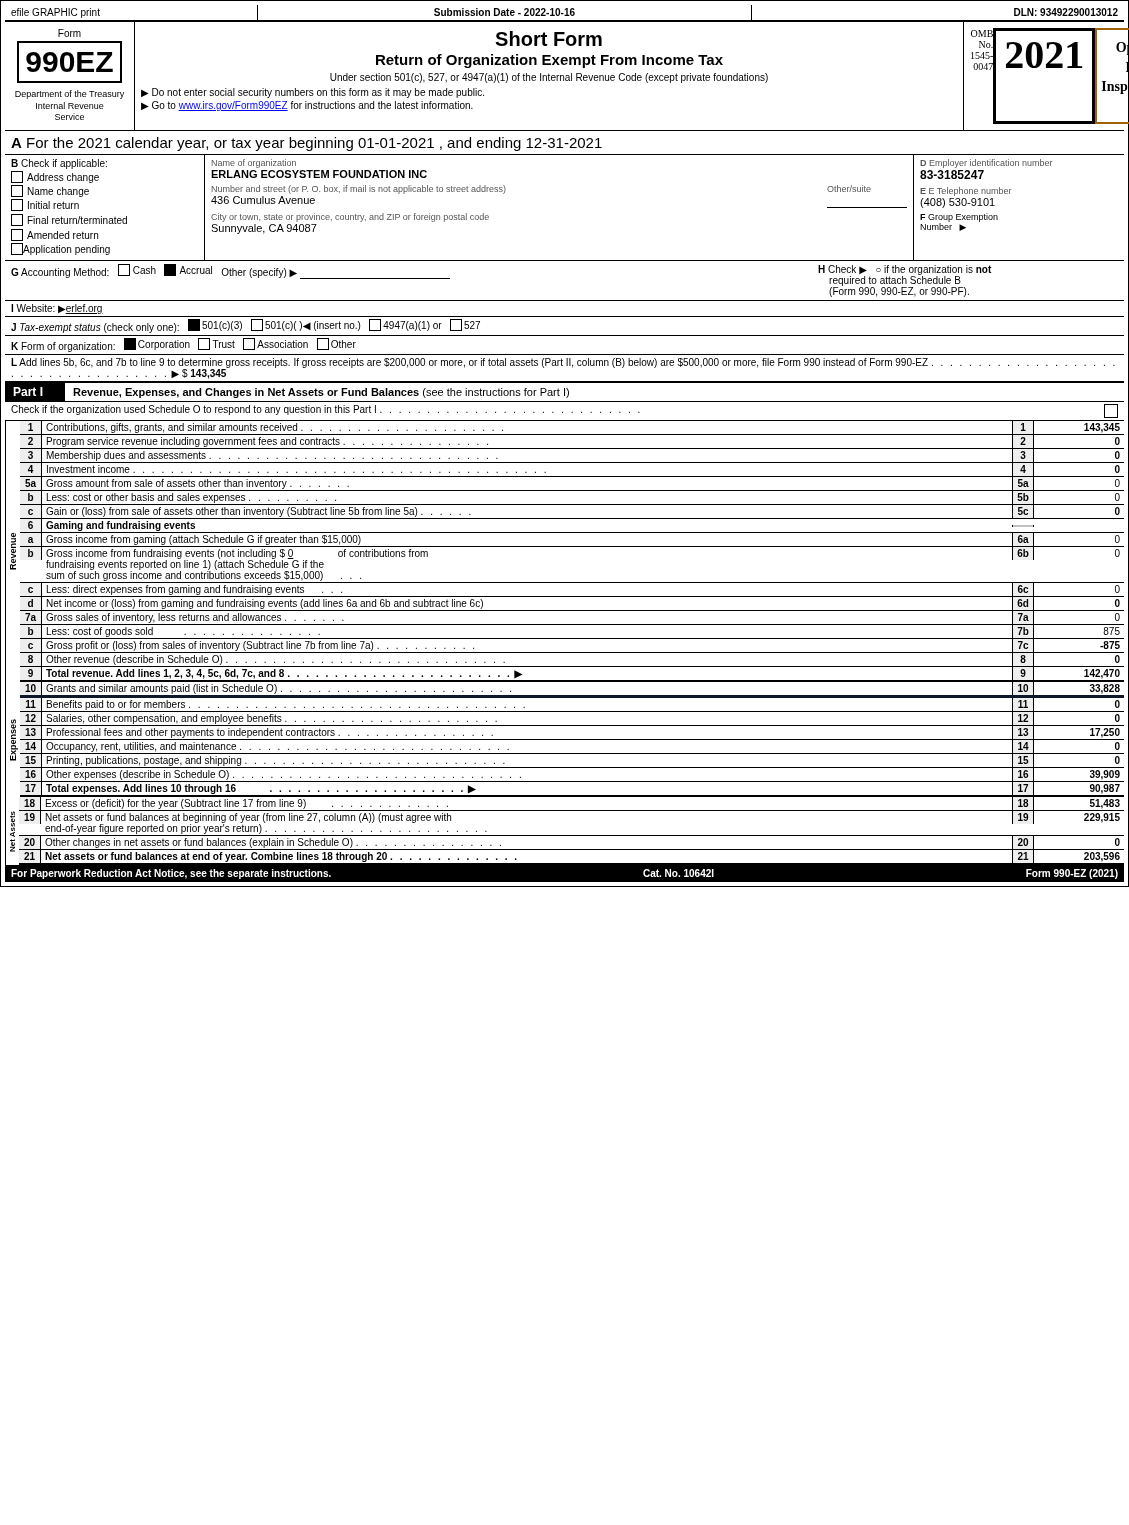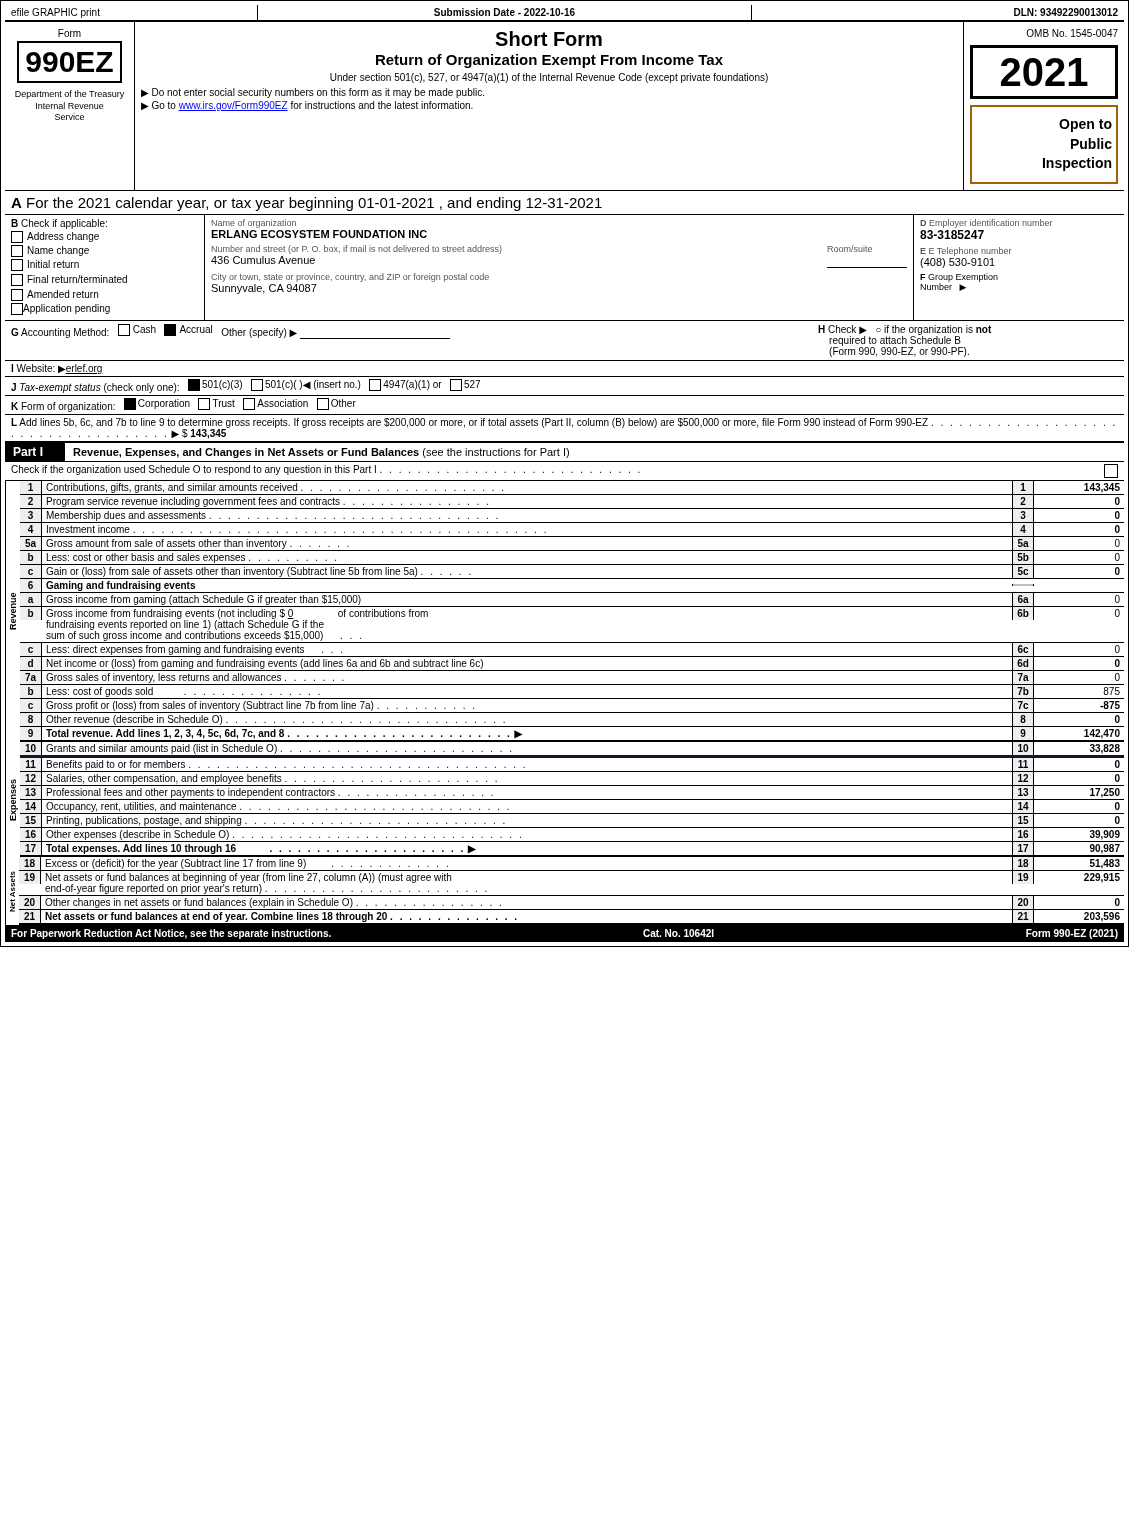--- a/index.html
+++ b/index.html
@@ -31,21 +31,21 @@
     </div>
 
     <div style="flex:1; border-right:1px solid #000; padding:6px;">
       <div style="font-size:20px; font-weight:bold; text-align:center;">Short Form</div>
       <div style="font-size:15px; font-weight:bold; text-align:center;">Return of Organization Exempt From Income Tax</div>
       <div style="font-size:10px; text-align:center; margin-top:4px;">Under section 501(c), 527, or 4947(a)(1) of the Internal Revenue Code (except private foundations)</div>
       <div style="font-size:10px; margin-top:4px;">▶ Do not enter social security numbers on this form as it may be made public.</div>
       <div style="font-size:10px; margin-top:2px;">▶ Go to <span style="text-decoration:underline; color:blue;">www.irs.gov/Form990EZ</span> for instructions and the latest information.</div>
     </div>
 
-    <div style="width:160px; padding:6px; display:flex; flex-direction:column; gap:6px;">
+    <div style="width:160px; padding:6px; display:flex; flex-direction:row; font-family:Liberation Serif, serif;">
       <div style="text-align:right; font-size:10px;">OMB No. 1545-0047</div>
       <div style="border:3px solid #000; padding:4px 8px; font-size:40px; font-weight:bold; text-align:center; line-height:1;">2021</div>
       <div style="border:2px solid #a16207; padding:8px 4px; text-align:right; font-size:14px; font-weight:bold; line-height:1.4;">Open to<br>Public<br>Inspection</div>
     </div>
   </div>
 
   <div style="border-bottom:1px solid #000; padding:3px 6px; font-size:15px;">
     <span class="bold">A</span> <span>For the 2021 calendar year, or tax year beginning 01-01-2021 , and ending 12-31-2021</span>
   </div>
 
@@ -77,25 +77,25 @@
         <div style="width:12px;height:12px;border:1px solid #000;display:inline-block;"></div>
         <span>Application pending</span>
       </div>
     </div>
 
     <div style="flex:1; border-right:1px solid #000; padding:3px 6px;">
       <div style="font-size:9px; color:#555;">Name of organization</div>
       <div style="font-size:11px; font-weight:bold;">ERLANG ECOSYSTEM FOUNDATION INC</div>
       <div style="display:flex; gap:10px; margin-top:4px;">
         <div style="flex:1;">
-          <div style="font-size:9px; color:#555;">Number and street (or P. O. box, if mail is not delivered to street address)</div>
+          <div style="font-size:9px; color:#555;">Number and street (or P. O. box, if mail is not applicable to street address)</div>
           <div style="font-size:11px;">436 Cumulus Avenue</div>
         </div>
         <div style="width:80px;">
-          <div style="font-size:9px; color:#555;">Room/suite</div>
+          <div style="font-size:9px; color:#555;">Other/suite</div>
           <div style="height:14px; border-bottom:1px solid #000;"></div>
         </div>
       </div>
       <div style="margin-top:4px;">
         <div style="font-size:9px; color:#555;">City or town, state or province, country, and ZIP or foreign postal code</div>
         <div style="font-size:11px;">Sunnyvale, CA  94087</div>
       </div>
     </div>
 
     <div style="width:210px; padding:3px 6px;">

